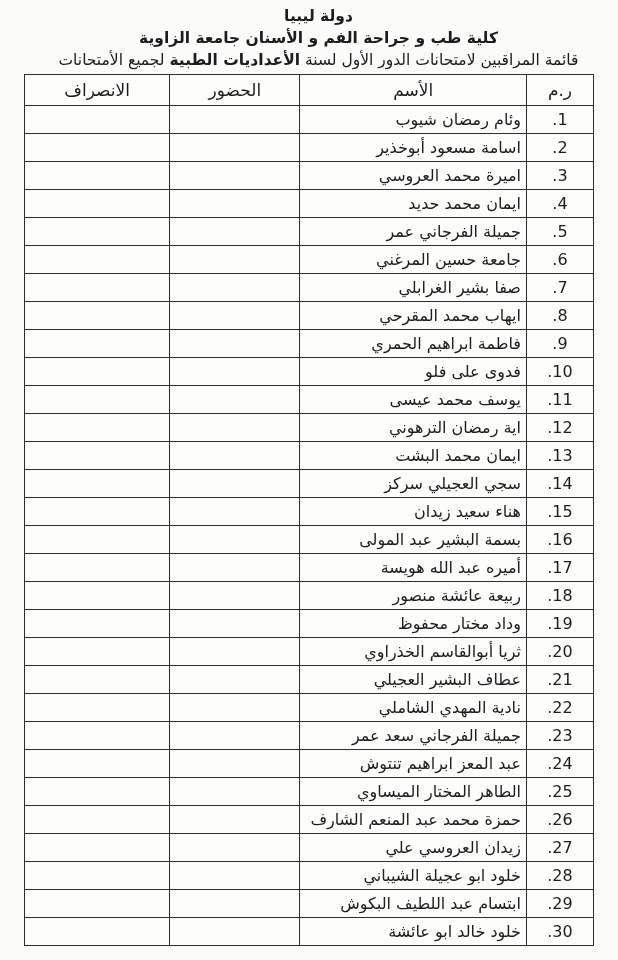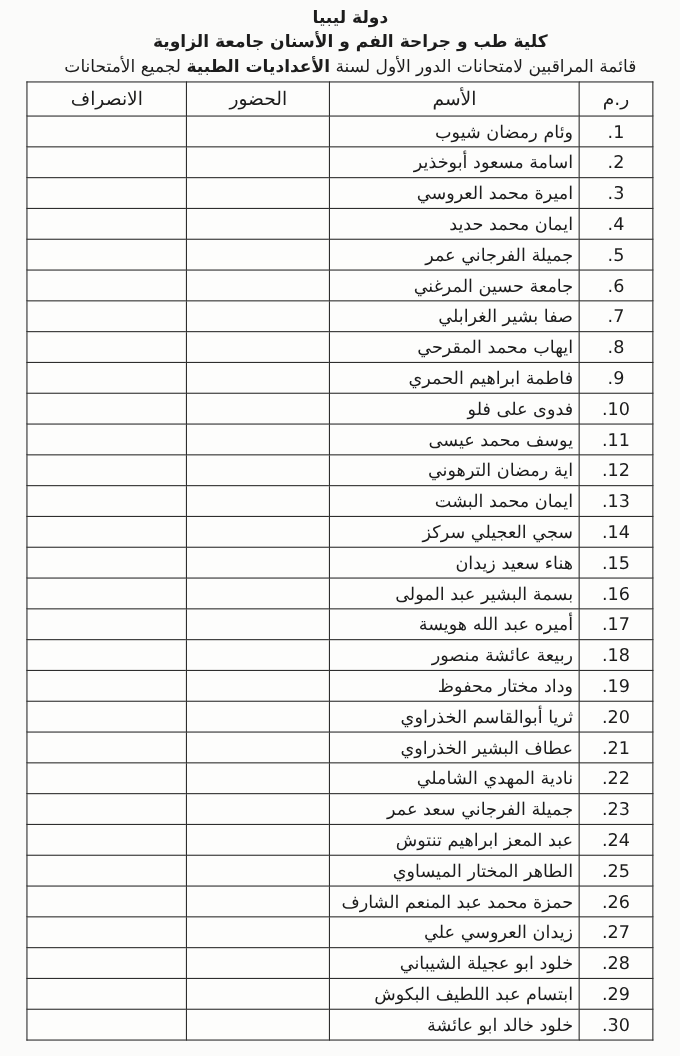--- a/index.html
+++ b/index.html
@@ -204,21 +204,21 @@
           <td class="col-departure"></td>
         </tr>
         <tr>
           <td class="col-num">20.</td>
           <td class="col-name">ثريا أبوالقاسم الخذراوي</td>
           <td class="col-attendance"></td>
           <td class="col-departure"></td>
         </tr>
         <tr>
           <td class="col-num">21.</td>
-          <td class="col-name">عطاف البشير الخذراوي</td>
+          <td class="col-name">عطاف البشير العجيلي</td>
           <td class="col-attendance"></td>
           <td class="col-departure"></td>
         </tr>
         <tr>
           <td class="col-num">22.</td>
           <td class="col-name">نادية المهدي الشاملي</td>
           <td class="col-attendance"></td>
           <td class="col-departure"></td>
         </tr>
         <tr>

